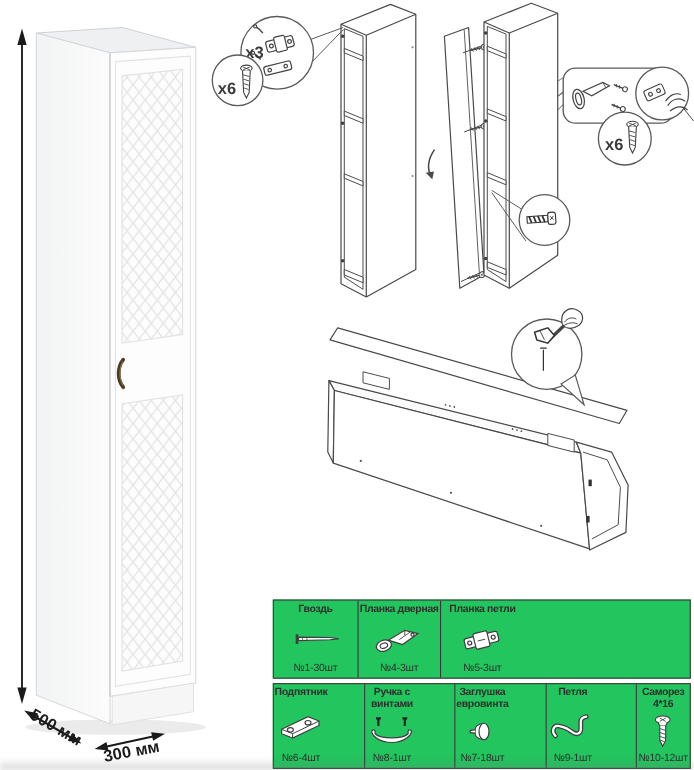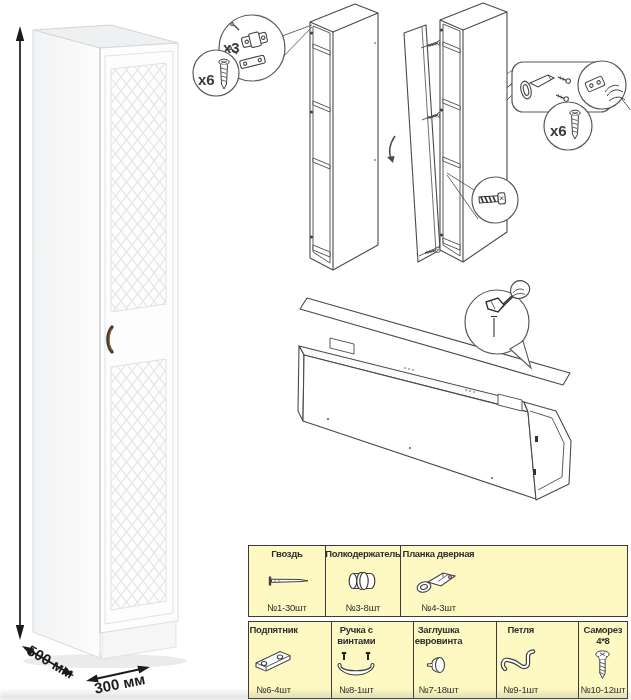--- a/index.html
+++ b/index.html
@@ -7,21 +7,21 @@
           font-family:"Liberation Sans",sans-serif;color:#2e2e2e;}
   .abs{position:absolute;}
   svg text{font-family:"Liberation Sans",sans-serif;}
   
   .dim{position:absolute;font-size:16px;font-weight:700;color:#1c1c1c;white-space:nowrap;}
   #dim-h{left:3px;top:242px;transform:rotate(-90deg);transform-origin:0 100%;}
   #dim-d{left:25px;top:653px;transform:rotate(30deg);font-size:15px;}
   #dim-w{left:94px;top:675px;transform:rotate(-11deg);font-size:15px;}
   
   .ptable{position:absolute;left:248px;top:545px;width:380px;}
-  .prow{display:grid;grid-template-columns:repeat(5,1fr);border:1.6px solid #3a3a3a;background:#fef9c3;}
+  .prow{display:grid;grid-template-columns:repeat(5,1fr);border:1.6px solid #3a3a3a;background:#22c55e;}
   .prow.r1{height:70px;} .prow.r2{height:76px;margin-top:4px;gap:33px;}
   .pcell{border-left:1.6px solid #3a3a3a;display:flex;flex-direction:column;align-items:center;overflow:hidden;}
   .pcell:first-child{border-left:none;}
   .pname{padding:3px 1px 0 1px;text-align:center;font-weight:700;font-size:9.5px;line-height:1.12;letter-spacing:-0.3px;color:#2e2e2e;}
   .picon{flex:1;display:flex;align-items:center;justify-content:center;width:100%;}
   .picon svg{max-width:58px;max-height:34px;}
   .pqty{padding-bottom:3px;font-size:9.5px;font-weight:400;letter-spacing:-0.2px;color:#2e2e2e;}
   .floor-shadow{position:absolute;left:0;right:0;bottom:0;height:11px;
     background:linear-gradient(to bottom,rgba(130,130,130,0) 0%,rgba(120,120,120,0.28) 100%);
     filter:blur(2px);}
@@ -295,48 +295,49 @@
               <g stroke="#3f3f3f" fill="#fff" stroke-width="1">
                 <path d="M7,12.5 L7,21.5" stroke-width="2.4"></path>
                 <path d="M8.5,15.2 L37,15.5 L45,16.8 L37,17.6 L8.5,18.4 Z"></path>
                 <path d="M12,15.3 l0,3 M16,15.2 l0,3.2" stroke-width="0.6"></path>
               </g>
             </svg>
           </div>
           <div class="pqty">№1-30шт</div>
         </div>
         <div class="pcell">
-          <div class="pname">Полкодержатель</div>
-          <div class="picon">
-            <svg viewBox="0 0 48 34">
-              <g stroke="#3f3f3f" fill="#fff" stroke-width="1.2">
-                <path d="M14,9.5 L32,9.5 A3.8,7.5 0 1 1 32,24.5 L14,24.5"></path>
-                <ellipse cx="14" cy="17" rx="3.8" ry="7.5"></ellipse>
-                <ellipse cx="22" cy="17" rx="4.2" ry="8.6"></ellipse>
-                <ellipse cx="25" cy="17" rx="4.2" ry="8.6"></ellipse>
-              </g>
-            </svg>
-          </div>
-          <div class="pqty">№3-8шт</div>
-        </div>
-        <div class="pcell">
           <div class="pname">Планка дверная</div>
           <div class="picon">
             <svg viewBox="0 0 48 34">
               <g stroke="#3f3f3f" fill="#fff" stroke-width="1.1">
                 <ellipse cx="10" cy="23" rx="7" ry="5" transform="rotate(-18 10 23)"></ellipse>
                 <ellipse cx="10" cy="23" rx="3.5" ry="2.3" transform="rotate(-18 10 23)"></ellipse>
                 <path d="M14,18 L29,9 L41,12 L27,22 Z"></path>
                 <path d="M29,9 L29,13.5 M34,10.5 L24,17.5" stroke-width="0.8"></path>
                 <circle cx="36" cy="13" r="1.4"></circle>
               </g>
             </svg>
           </div>
           <div class="pqty">№4-3шт</div>
         </div>
+        <div class="pcell">
+          <div class="pname">Планка петли</div>
+          <div class="picon">
+            <svg viewBox="0 0 48 34">
+              <g stroke="#3f3f3f" fill="#fff" stroke-width="1.1" transform="rotate(-14 24 17)">
+                <rect x="8" y="13" width="31" height="9.5" rx="2"></rect>
+                <rect x="17" y="10.5" width="13" height="14.5" rx="1.5"></rect>
+                <circle cx="12.5" cy="17.8" r="1.8"></circle>
+                <circle cx="34.5" cy="17.8" r="1.8"></circle>
+                <path d="M20,17.8 h7" stroke-width="0.8"></path>
+              </g>
+            </svg>
+          </div>
+          <div class="pqty">№5-3шт</div>
+        </div>
       </div>
     <div class="prow r2">
         <div class="pcell">
           <div class="pname">Подпятник</div>
           <div class="picon">
             <svg viewBox="0 0 48 34">
               <g stroke="#3f3f3f" fill="#fff" stroke-width="1.1">
                 <path d="M6,20 L30,8.5 L40,12.5 L40,16.5 L16,28 L6,24 Z"></path>
                 <path d="M6,20 L16,24 L16,28 M16,24 L40,12.5" stroke-width="0.9"></path>
                 <ellipse cx="14" cy="20.5" rx="2.7" ry="2"></ellipse>
@@ -378,21 +379,21 @@
             <svg viewBox="0 0 48 34">
               <g fill="none" stroke-linecap="round">
                 <path d="M8,26 C4,22 6,16 11,17 L15,18 C17,18.5 19,19.5 21,21 L24,23 C27,25 31,24 31,20 L31,13 C31,11 33,9 36,8.5" stroke="#3f3f3f" stroke-width="4.4"></path>
                 <path d="M8,26 C4,22 6,16 11,17 L15,18 C17,18.5 19,19.5 21,21 L24,23 C27,25 31,24 31,20 L31,13 C31,11 33,9 36,8.5" stroke="#fff" stroke-width="2"></path>
               </g>
             </svg>
           </div>
           <div class="pqty">№9-1шт</div>
         </div>
         <div class="pcell">
-          <div class="pname">Саморез 4*8</div>
+          <div class="pname">Саморез 4*16</div>
           <div class="picon">
             <svg viewBox="0 0 48 38">
               <g stroke="#3f3f3f" fill="#fff" stroke-width="1.1">
                 <ellipse cx="24" cy="7" rx="7.5" ry="3.8"></ellipse>
                 <path d="M21,5.3 l6,3.4 M27,5.3 l-6,3.4" stroke-width="0.9"></path>
                 <path d="M19.5,9.5 C19.5,11.5 21,12.5 21,13.5 L27,13.5 C27,12.5 28.5,11.5 28.5,9.5"></path>
                 <path d="M21,13.5 L21,28 L24,34 L27,28 L27,13.5"></path>
                 <path d="M21,16 l6,2 M21,20 l6,2 M21,24 l6,2 M21,27.5 l4.5,1.8" stroke-width="0.9"></path>
               </g>
             </svg>

